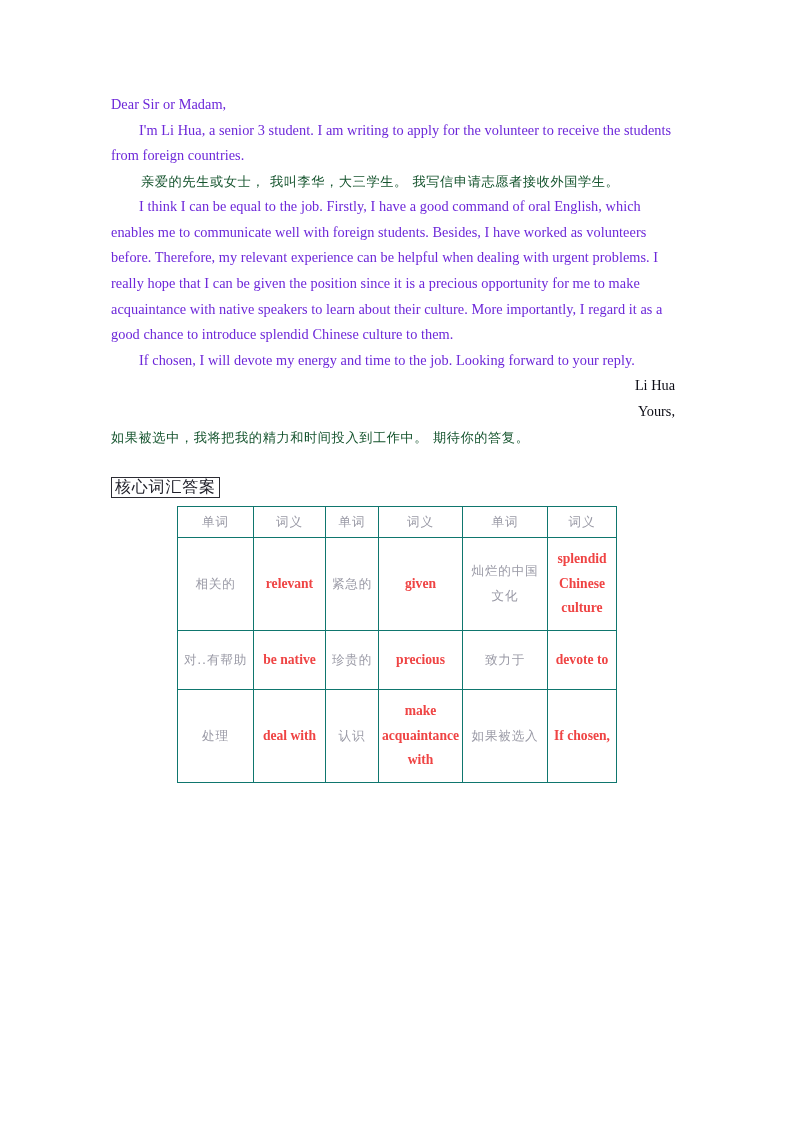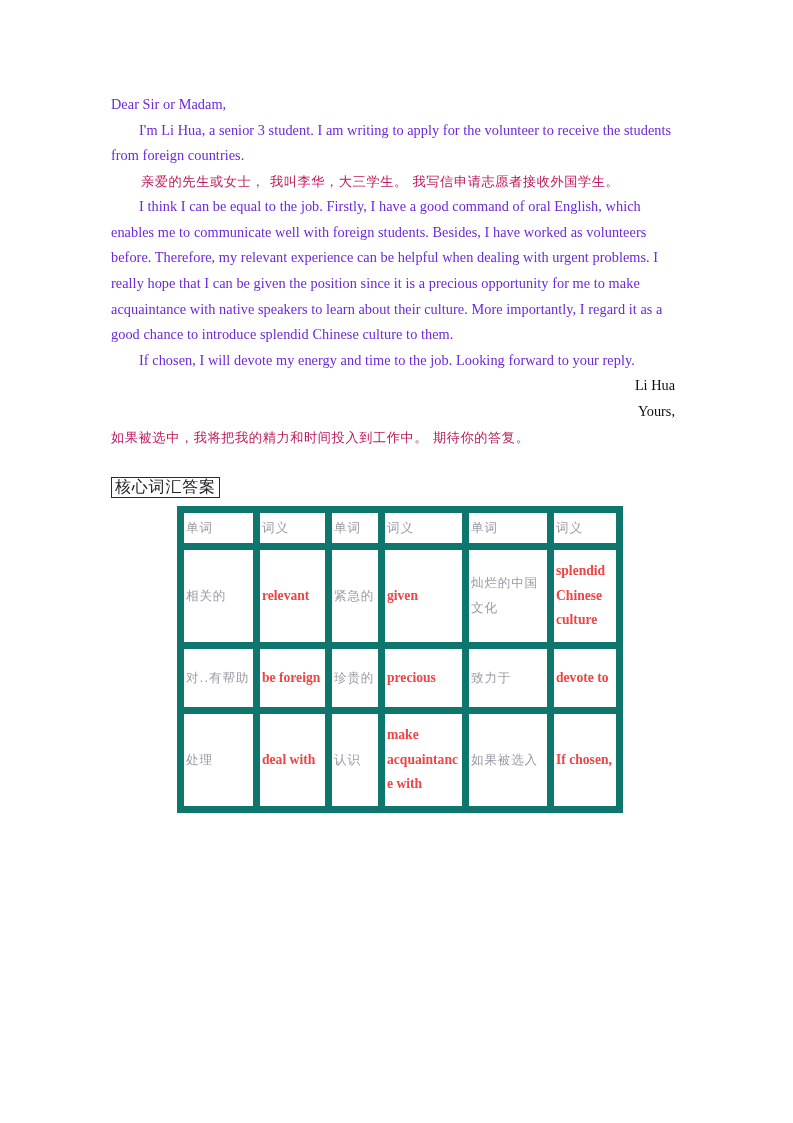--- a/index.html
+++ b/index.html
@@ -32,21 +32,21 @@
   
   .en {
     color: #6d28d9;
     font-size: 14.3px;
     line-height: 25.6px;
     text-align: left;
     margin: 0;
     letter-spacing: 0.05px;
   }
   .zh {
-    color: #be185d;
+    color: #14532d;
     font-size: 13.2px;
     line-height: 25.4px;
     margin: 0;
     letter-spacing: 0.6px;
     font-family: "DejaVu Sans", "Liberation Sans", sans-serif;
   }
   .indent {
     text-indent: 28px;
   }
   .indent-zh {
@@ -96,22 +96,22 @@
   .vocab-table-wrap {
     margin-left: 66px;
     margin-top: 2px;
   }
   table.vocab {
     border-collapse: collapse;
     width: 439px;
     table-layout: fixed;
   }
   table.vocab td {
-    border: 7px solid #0f766e;
-    text-align: left;
+    border: 1px solid #0f766e;
+    text-align: center;
     vertical-align: middle;
     padding: 3px 2px;
     line-height: 24.5px;
     word-wrap: break-word;
     overflow-wrap: break-word;
   }
   td.cn {
     color: #9a9aa6;
     font-size: 12.6px;
     letter-spacing: 0.8px;
@@ -188,21 +188,21 @@
           <tr class="r1">
             <td class="cn">相关的</td>
             <td class="en-cell">relevant</td>
             <td class="cn">紧急的</td>
             <td class="en-cell">given</td>
             <td class="cn">灿烂的中国文化</td>
             <td class="en-cell">splendid Chinese culture</td>
           </tr>
           <tr class="r2">
             <td class="cn">对..有帮助</td>
-            <td class="en-cell">be foreign</td>
+            <td class="en-cell">be native</td>
             <td class="cn">珍贵的</td>
             <td class="en-cell">precious</td>
             <td class="cn">致力于</td>
             <td class="en-cell">devote to</td>
           </tr>
           <tr class="r3">
             <td class="cn">处理</td>
             <td class="en-cell">deal with</td>
             <td class="cn">认识</td>
             <td class="en-cell">make acquaintance with</td>

